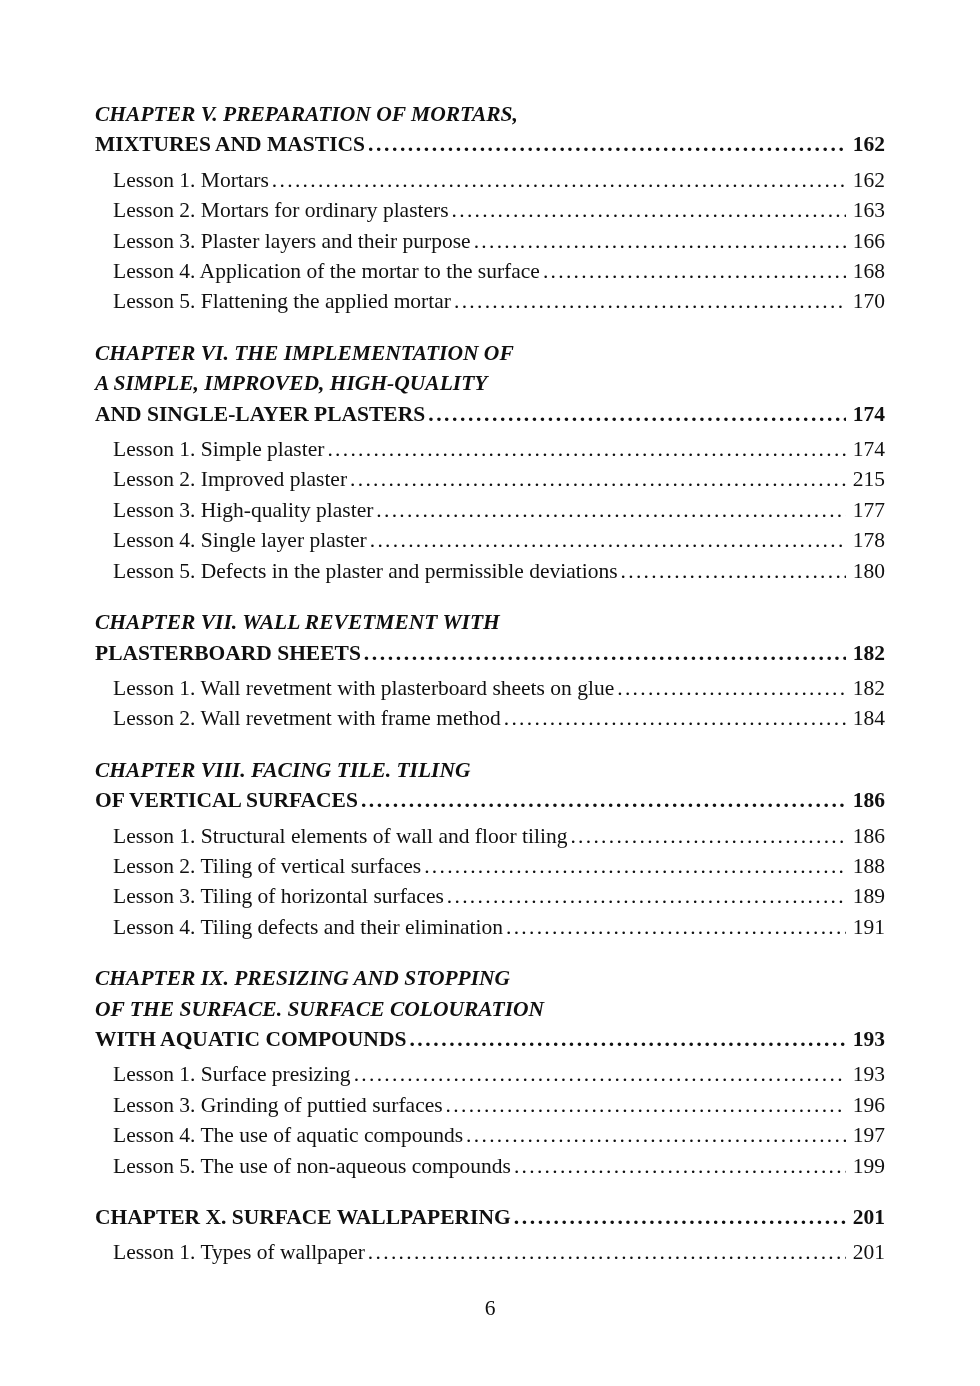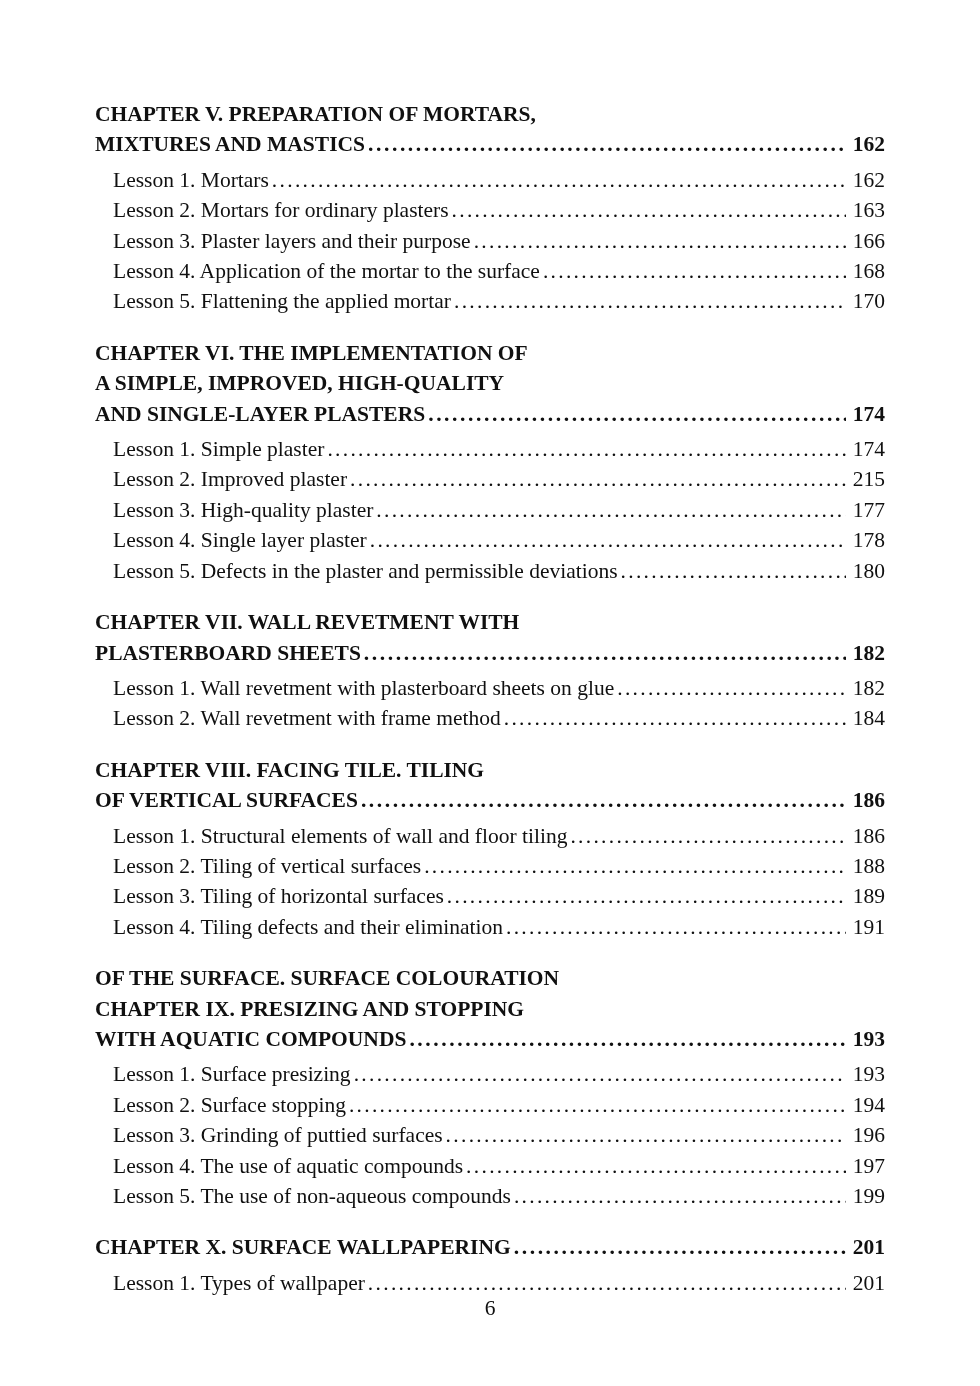--- a/index.html
+++ b/index.html
@@ -18,21 +18,21 @@
     color: #101010;
     overflow: hidden;
   }
   .toc {
     font-size: 21.5px;
     line-height: 30.4px;
   }
   .toc-section { margin-top: 21px; }
   .toc-section:first-child { margin-top: 0; }
 
-  .chapter-line { font-weight: 700; }
+  .chapter-line { font-weight: 700; font-style: italic; }
   .chapter-row  { font-weight: 700; }
 
   .lessons { margin-top: 5px; padding-left: 18px; }
 
   .toc-row {
     display: flex;
     align-items: flex-start;
     width: 100%;
   }
   .toc-title {
@@ -187,37 +187,32 @@
             <span class="toc-page">189</span>
           </div>
           <div class="toc-row lesson-row">
             <span class="toc-title">Lesson 4. Tiling defects and their elimination</span>
             <span class="toc-dots"></span>
             <span class="toc-page">191</span>
           </div>
         </div>
       </section>
       <section class="toc-section">
+        <div class="chapter-line">CHAPTER IX. PRESIZING AND STOPPING</div>
         <div class="chapter-line">OF THE SURFACE. SURFACE COLOURATION</div>
-        <div class="chapter-line">CHAPTER IX. PRESIZING AND STOPPING</div>
         <div class="toc-row chapter-row">
           <span class="toc-title">WITH AQUATIC COMPOUNDS</span>
           <span class="toc-dots"></span>
           <span class="toc-page">193</span>
         </div>
         <div class="lessons">
           <div class="toc-row lesson-row">
             <span class="toc-title">Lesson 1. Surface presizing</span>
             <span class="toc-dots"></span>
             <span class="toc-page">193</span>
-          </div>
-          <div class="toc-row lesson-row">
-            <span class="toc-title">Lesson 2. Surface stopping</span>
-            <span class="toc-dots"></span>
-            <span class="toc-page">194</span>
           </div>
           <div class="toc-row lesson-row">
             <span class="toc-title">Lesson 3. Grinding of puttied surfaces</span>
             <span class="toc-dots"></span>
             <span class="toc-page">196</span>
           </div>
           <div class="toc-row lesson-row">
             <span class="toc-title">Lesson 4. The use of aquatic compounds</span>
             <span class="toc-dots"></span>
             <span class="toc-page">197</span>

